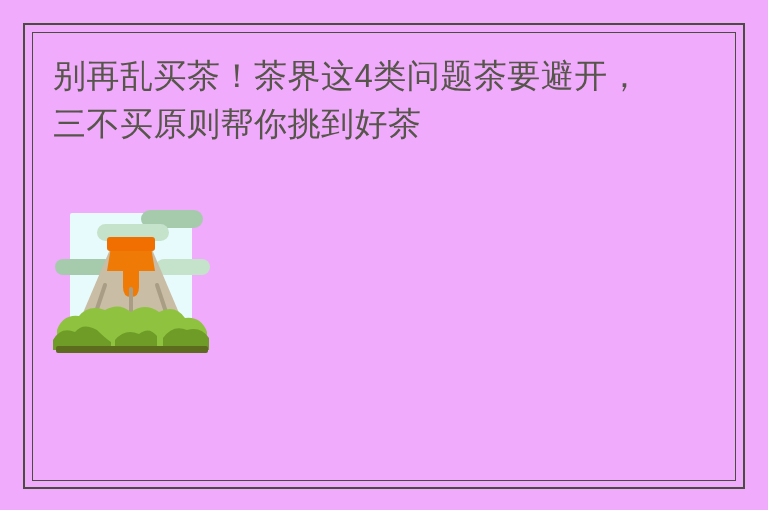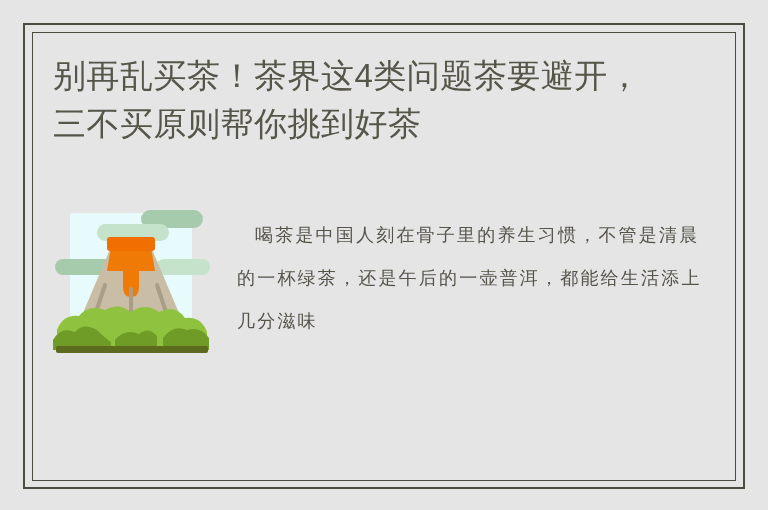--- a/index.html
+++ b/index.html
@@ -12,21 +12,21 @@
     height: 510px;
     background: #fdfdf3;
     font-family: "Liberation Sans", "DejaVu Sans", sans-serif;
     overflow: hidden;
   }
 
   #card {
     position: relative;
     width: 768px;
     height: 510px;
-    background: #e5e5e5;
+    background: #f0abfc;
     box-sizing: border-box;
   }
 
   
   .frame-outer {
     position: absolute;
     left: 23px;
     top: 23px;
     width: 722px;
     height: 466px;
@@ -182,17 +182,16 @@
         <path d="M4,48 L4,28 Q10,12 26,14 Q36,2 52,8 Q66,0 78,10 Q92,0 106,10 Q122,2 132,16 Q148,14 154,30 L154,48 Z" fill="#8fc33f"></path>
 
         <path d="M0,48 L0,38 Q8,24 22,30 Q30,20 44,28 Q52,36 58,40 L58,48 Z" fill="#6f9c27"></path>
         <path d="M62,48 L62,38 Q72,26 86,32 Q96,24 104,34 L104,48 Z" fill="#6f9c27"></path>
         <path d="M110,48 L110,36 Q120,22 134,28 Q148,24 156,36 L156,48 Z" fill="#6f9c27"></path>
       </svg>
 
       <div class="ground-base"></div>
     </div>
 
-    <div class="paragraph">喝茶是中国人刻在骨子里的养生习惯，不管是清晨的一杯绿茶，还是午后的一壶普洱，都能给生活添上几分滋味</div>
 
   </div>
 
 </div>
 
 </body></html>

